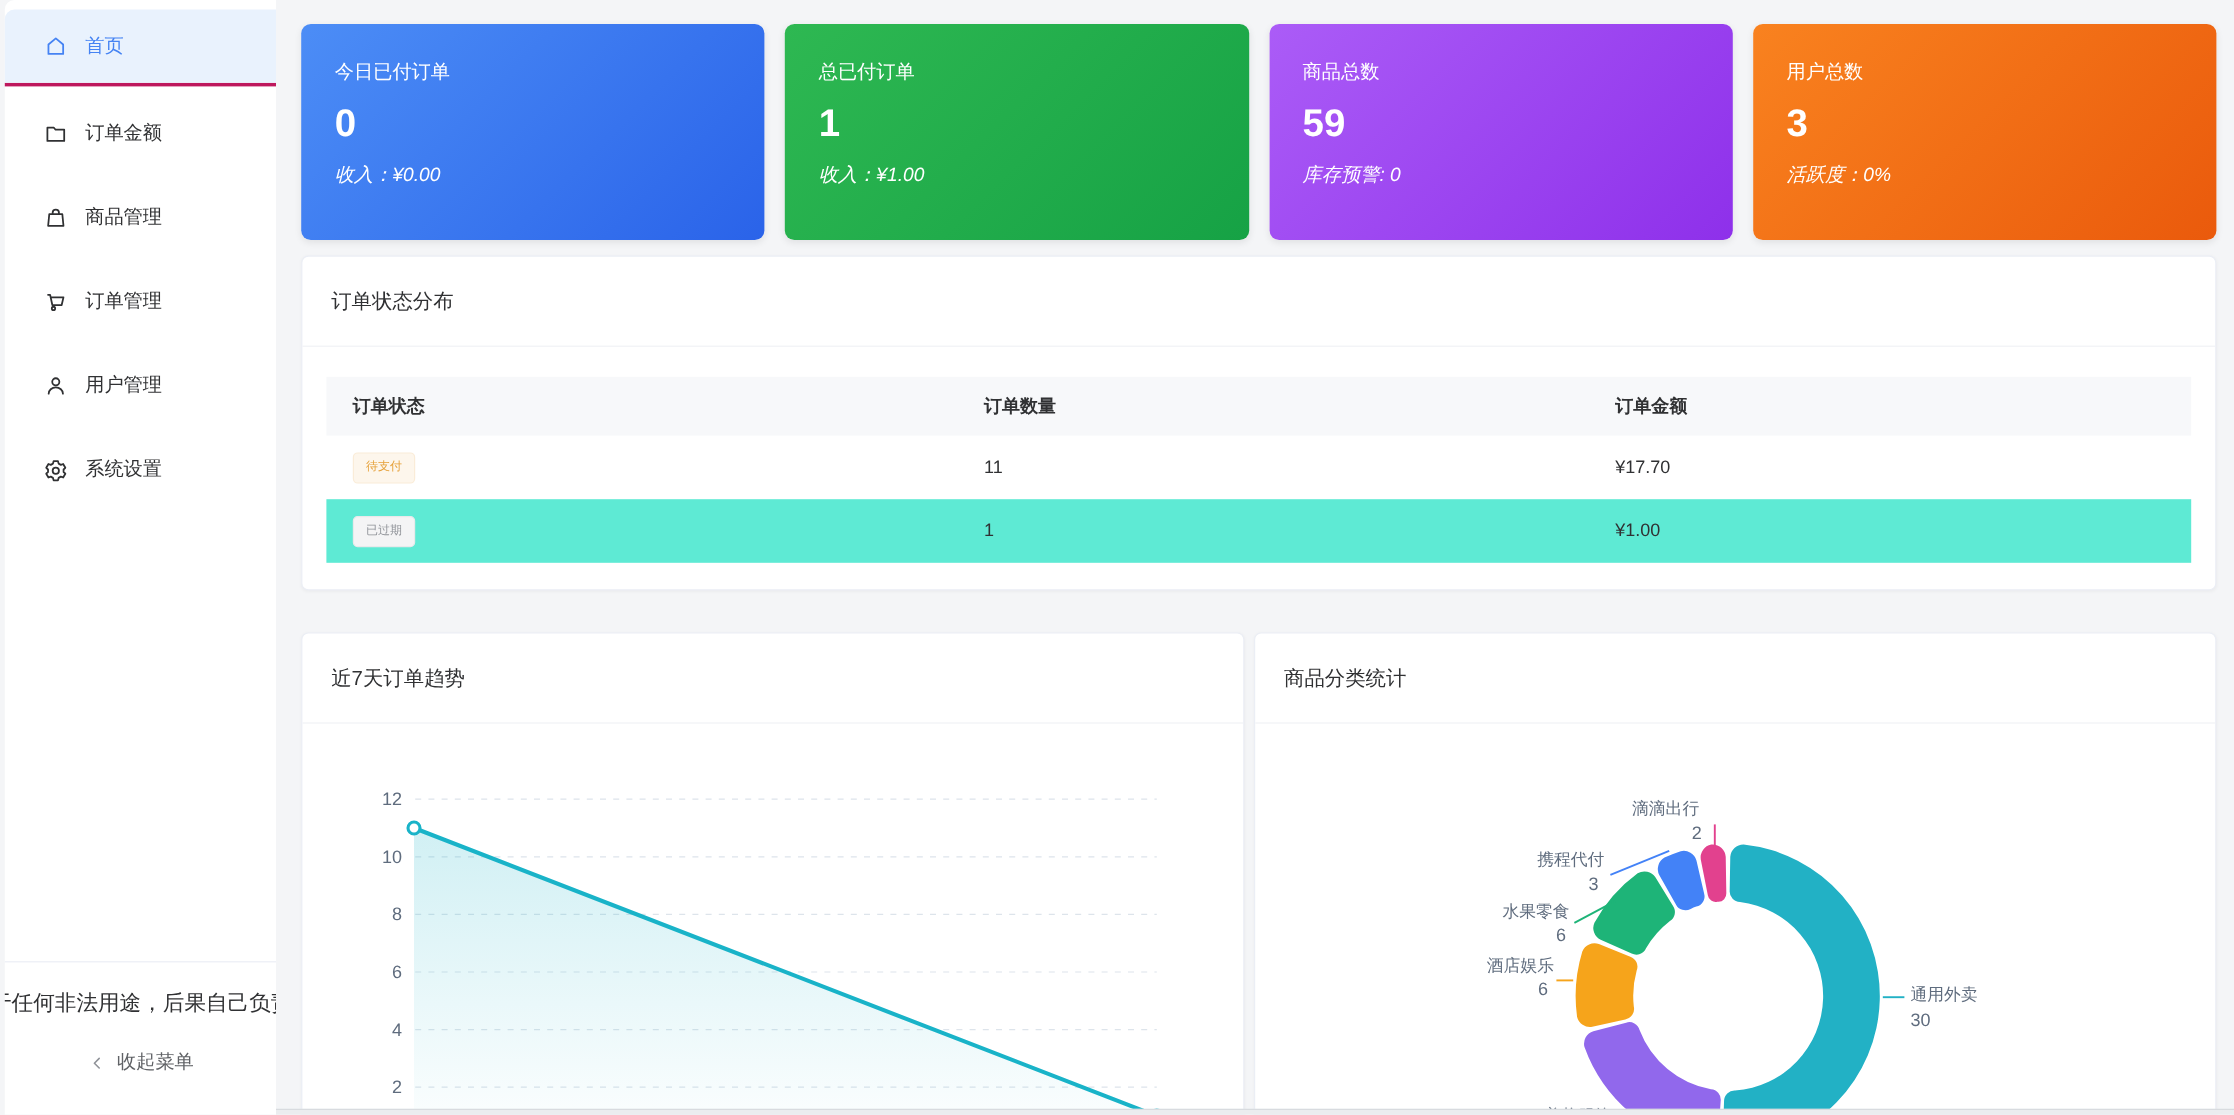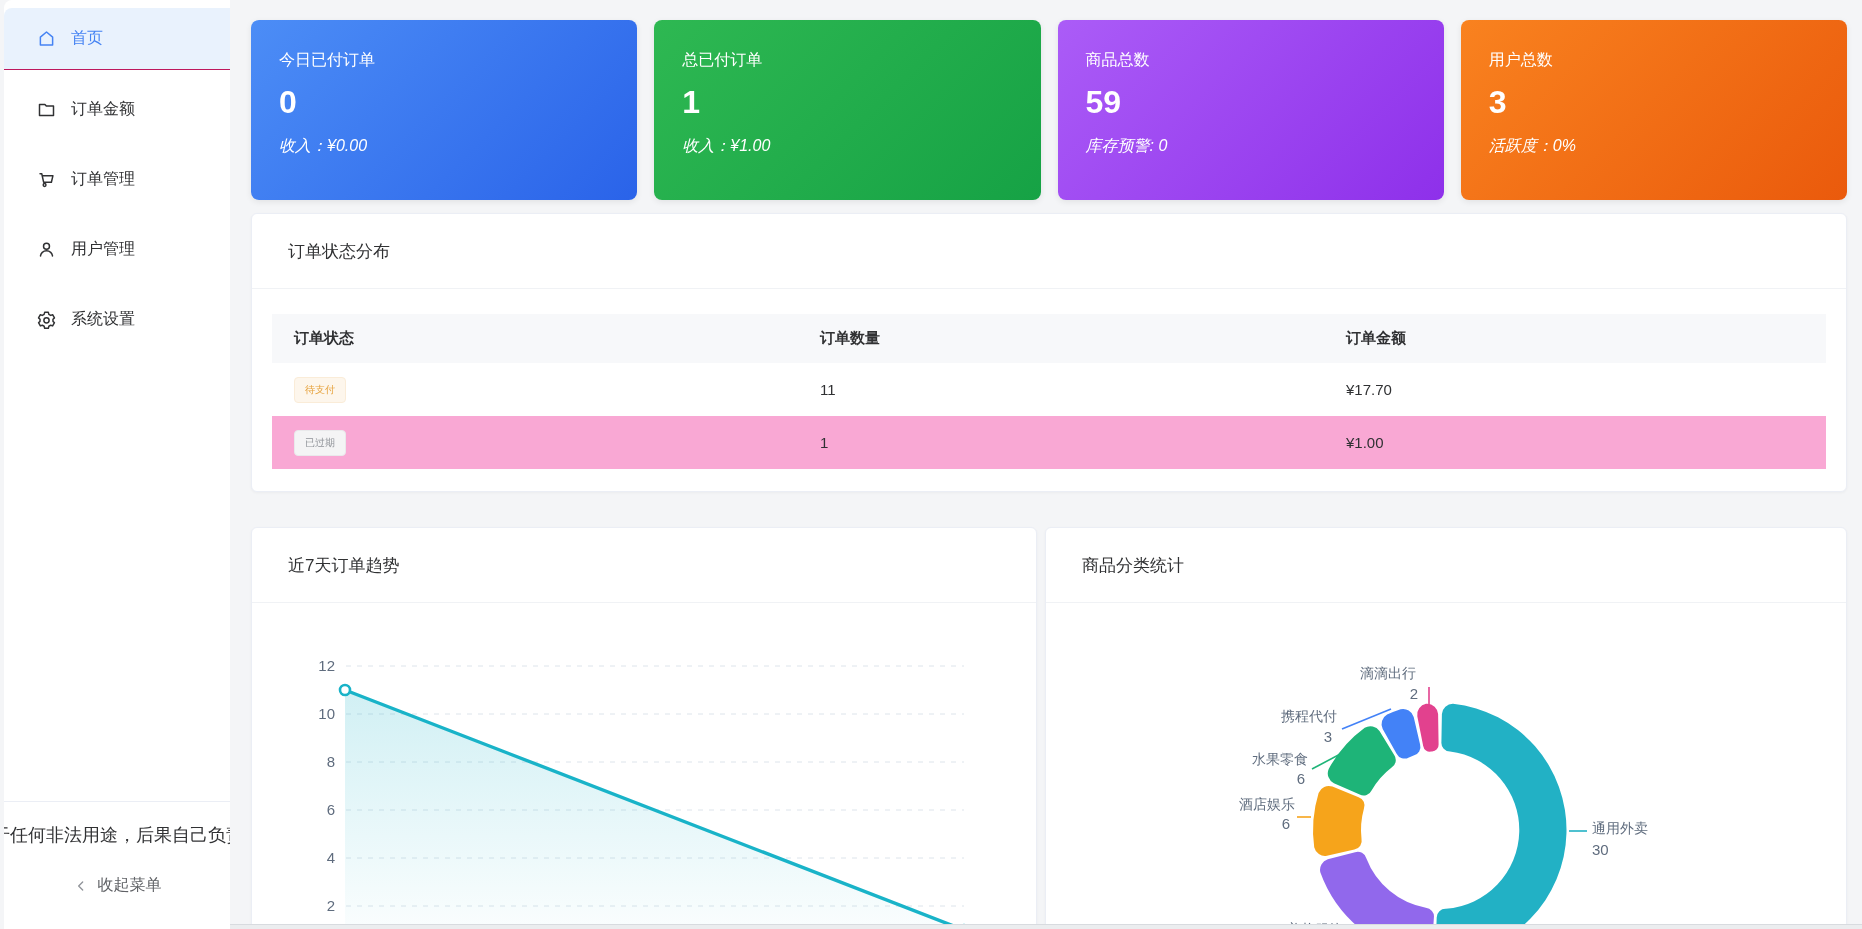--- a/index.html
+++ b/index.html
@@ -2,21 +2,21 @@
 <html><head>
 <meta charset="utf-8">
 <style>
   * { margin:0; padding:0; box-sizing:border-box; }
   html,body { width:1862px; height:929px; overflow:hidden; }
   body { font-family:"Liberation Sans","DejaVu Sans",sans-serif; background:#f4f5f7; color:#303133; }
   #app { position:relative; width:1862px; height:929px; }
 
   
   #sidebar { position:absolute; left:4px; top:0; width:226px; height:929px; background:#ffffff; border-radius:8px 0 0 0; }
-  .menu-top { border-bottom:1px solid #be185d; padding-top:8px; }
+  .menu-top { border-bottom:3px solid #be185d; padding-top:8px; }
   .menu-item { height:61px; display:flex; align-items:center; gap:14px; padding-left:32px; font-size:16px; color:#303133; cursor:pointer; }
   .menu-rest .menu-item { height:62px; margin-top:8px; }
   .menu-item .mi { width:21px; height:21px; flex:0 0 auto; color:#303133; }
   .menu-item.active { background:#e9f2fd; color:#4583f3; border-radius:8px 0 0 0; }
   .menu-item.active .mi { color:#4583f3; }
   .mi svg { width:100%; height:100%; stroke:currentColor; fill:none; stroke-width:1.7; stroke-linecap:round; stroke-linejoin:round; }
 
   .side-footer { position:absolute; left:0; right:0; bottom:0; height:128px; border-top:1px solid #ebeef5; }
   .side-notice { margin-top:21px; height:26px; overflow:hidden; white-space:nowrap; font-size:18px; color:#303133; text-indent:-12px; }
   .collapse-row { margin-top:26px; display:flex; align-items:center; justify-content:center; gap:9px; color:#606266; font-size:16px; cursor:pointer; }
@@ -25,30 +25,30 @@
   
   #main { position:absolute; left:251px; top:0; width:1596px; height:929px; }
 
   .cards { position:absolute; top:20px; left:0; right:0; height:180px; display:flex; gap:17px; }
   .stat-card { flex:1; border-radius:8px; color:#fff; padding:30px 28px 0 28px; box-shadow:0 2px 6px rgba(0,0,0,.08); }
   .stat-card .t { font-size:16px; }
   .stat-card .v { font-size:32px; font-weight:bold; margin-top:13px; }
   .stat-card .s { font-size:16px; margin-top:15px;font-style:italic; }
 
   .panel { background:#fff; border:1px solid #ebeef5; border-radius:6px; box-shadow:0 1px 3px rgba(0,0,0,.04); }
-  .panel-head { height:75px; display:flex; align-items:center; padding:0 36px; border-bottom:1px solid #f0f2f5; }
+  .panel-head { height:75px; display:flex; align-items:center; padding:0 24px; border-bottom:1px solid #f0f2f5; }
   .panel-title { font-size:17px; font-weight:500; color:#303133; }
 
   #table-panel { position:absolute; top:213px; left:0; right:0; height:279px; }
   .table-wrap { padding:25px 20px 0 20px; }
   .tgrid { display:grid; grid-template-columns:1fr 1fr 1fr; align-items:center;gap:24px; }
   .tgrid > div { padding-left:22px; font-size:15px; }
   .thead { height:49px; background:#f7f8fa; font-weight:bold; color:#303133; }
   .trow { height:53px; color:#303133; }
-  .trow.alt { background:#f9a8d4; }
+  .trow.alt { background:#5eead4; }
   .tag { display:inline-block; font-size:10px; line-height:1; padding:7px 10px; border-radius:4px; }
   .tag-warning { color:#e6a23c; background:#fdf6ec; border:1px solid #faecd8; }
   .tag-info { color:#909399; background:#f4f4f5; border:1px solid #e9e9eb; }
 
   .charts { position:absolute; top:527px; bottom:0; left:0; right:0; display:flex; gap:8px; }
   .chart-panel { position:relative; overflow:hidden; border-radius:6px 6px 0 0; }
   #line-panel { width:786px; }
   #pie-panel { flex:1; }
   .chart-panel svg.plot { position:absolute; left:0; top:75px; display:block; }
 
@@ -72,20 +72,29 @@
       </div>
     </div>
     <div class="menu-rest">
       <div class="menu-item">
         <span class="mi">
           <svg viewBox="0 0 24 24">
               <path d="M4 6.2 h6.2 l1.6 1.9 H20 V18.8 H4 Z"></path>
             </svg>
         </span>
         <span>订单金额</span>
+      </div>
+      <div class="menu-item">
+        <span class="mi">
+          <svg viewBox="0 0 24 24">
+              <path d="M5.8 8.4 H18.2 L19.3 19.6 H4.7 Z"></path>
+              <path d="M9 8.2 V7.2 a3 3 0 0 1 6 0 v1"></path>
+            </svg>
+        </span>
+        <span>商品管理</span>
       </div>
       <div class="menu-item">
         <span class="mi">
           <svg viewBox="0 0 24 24">
               <path d="M4.6 5.4 h2 l2.1 9.7 h8.9 l1.7 -7.3 H7.3"></path>
               <circle cx="9.8" cy="18.3" r="1.6"></circle>
             </svg>
         </span>
         <span>订单管理</span>
       </div>

